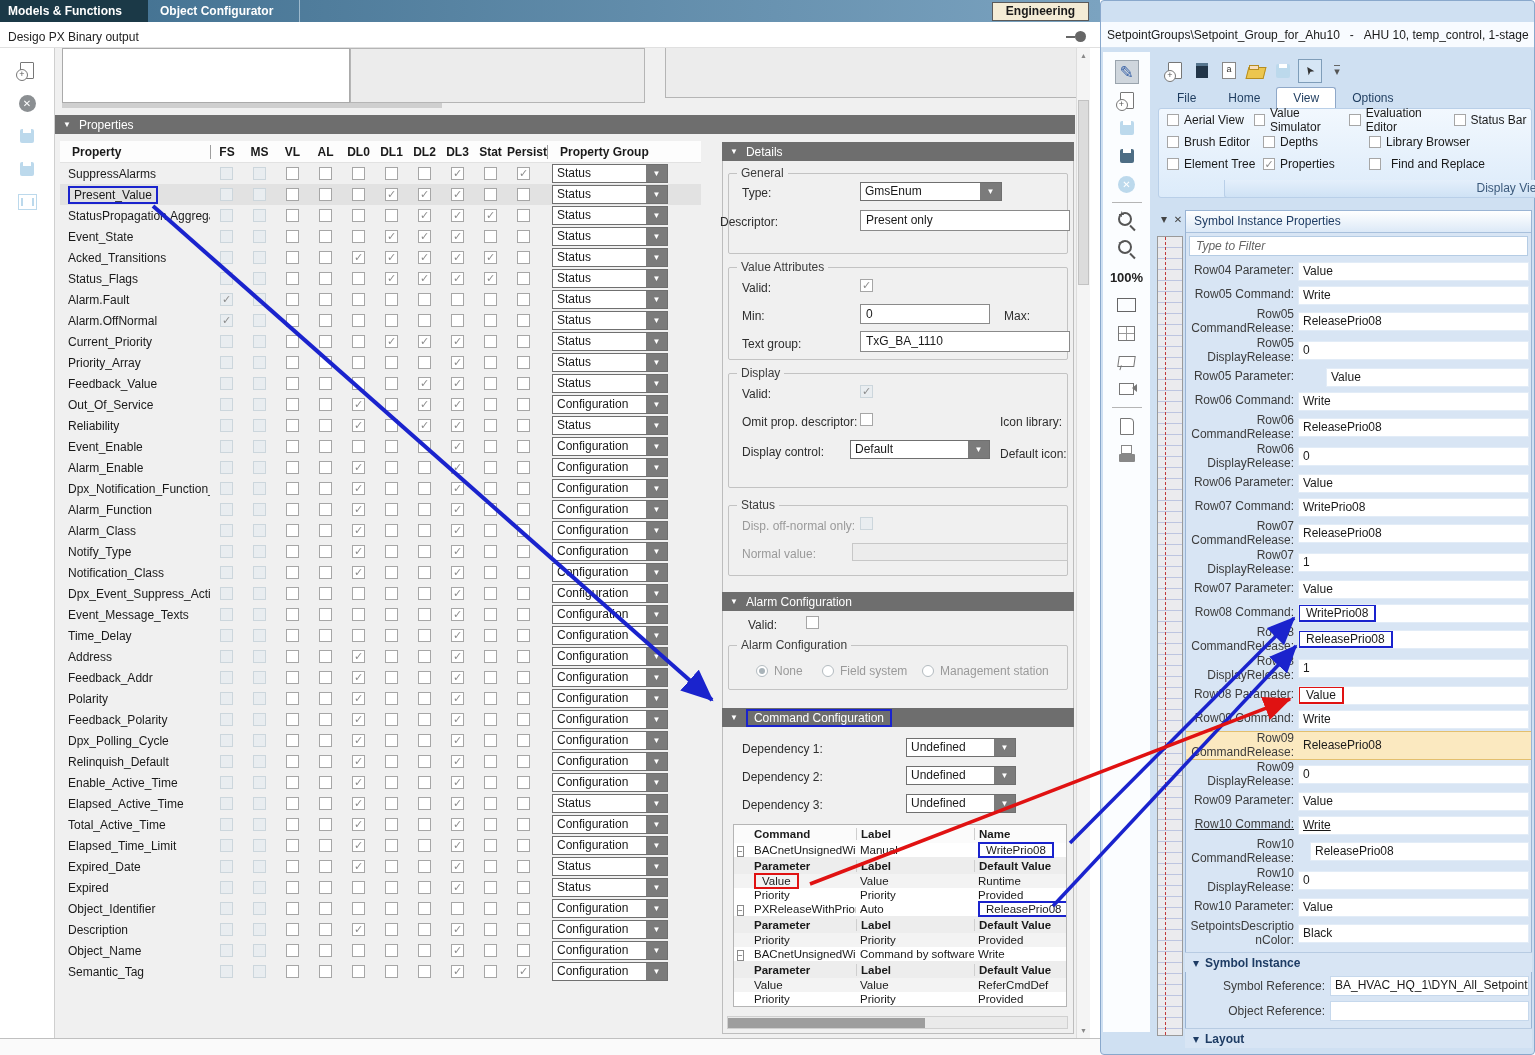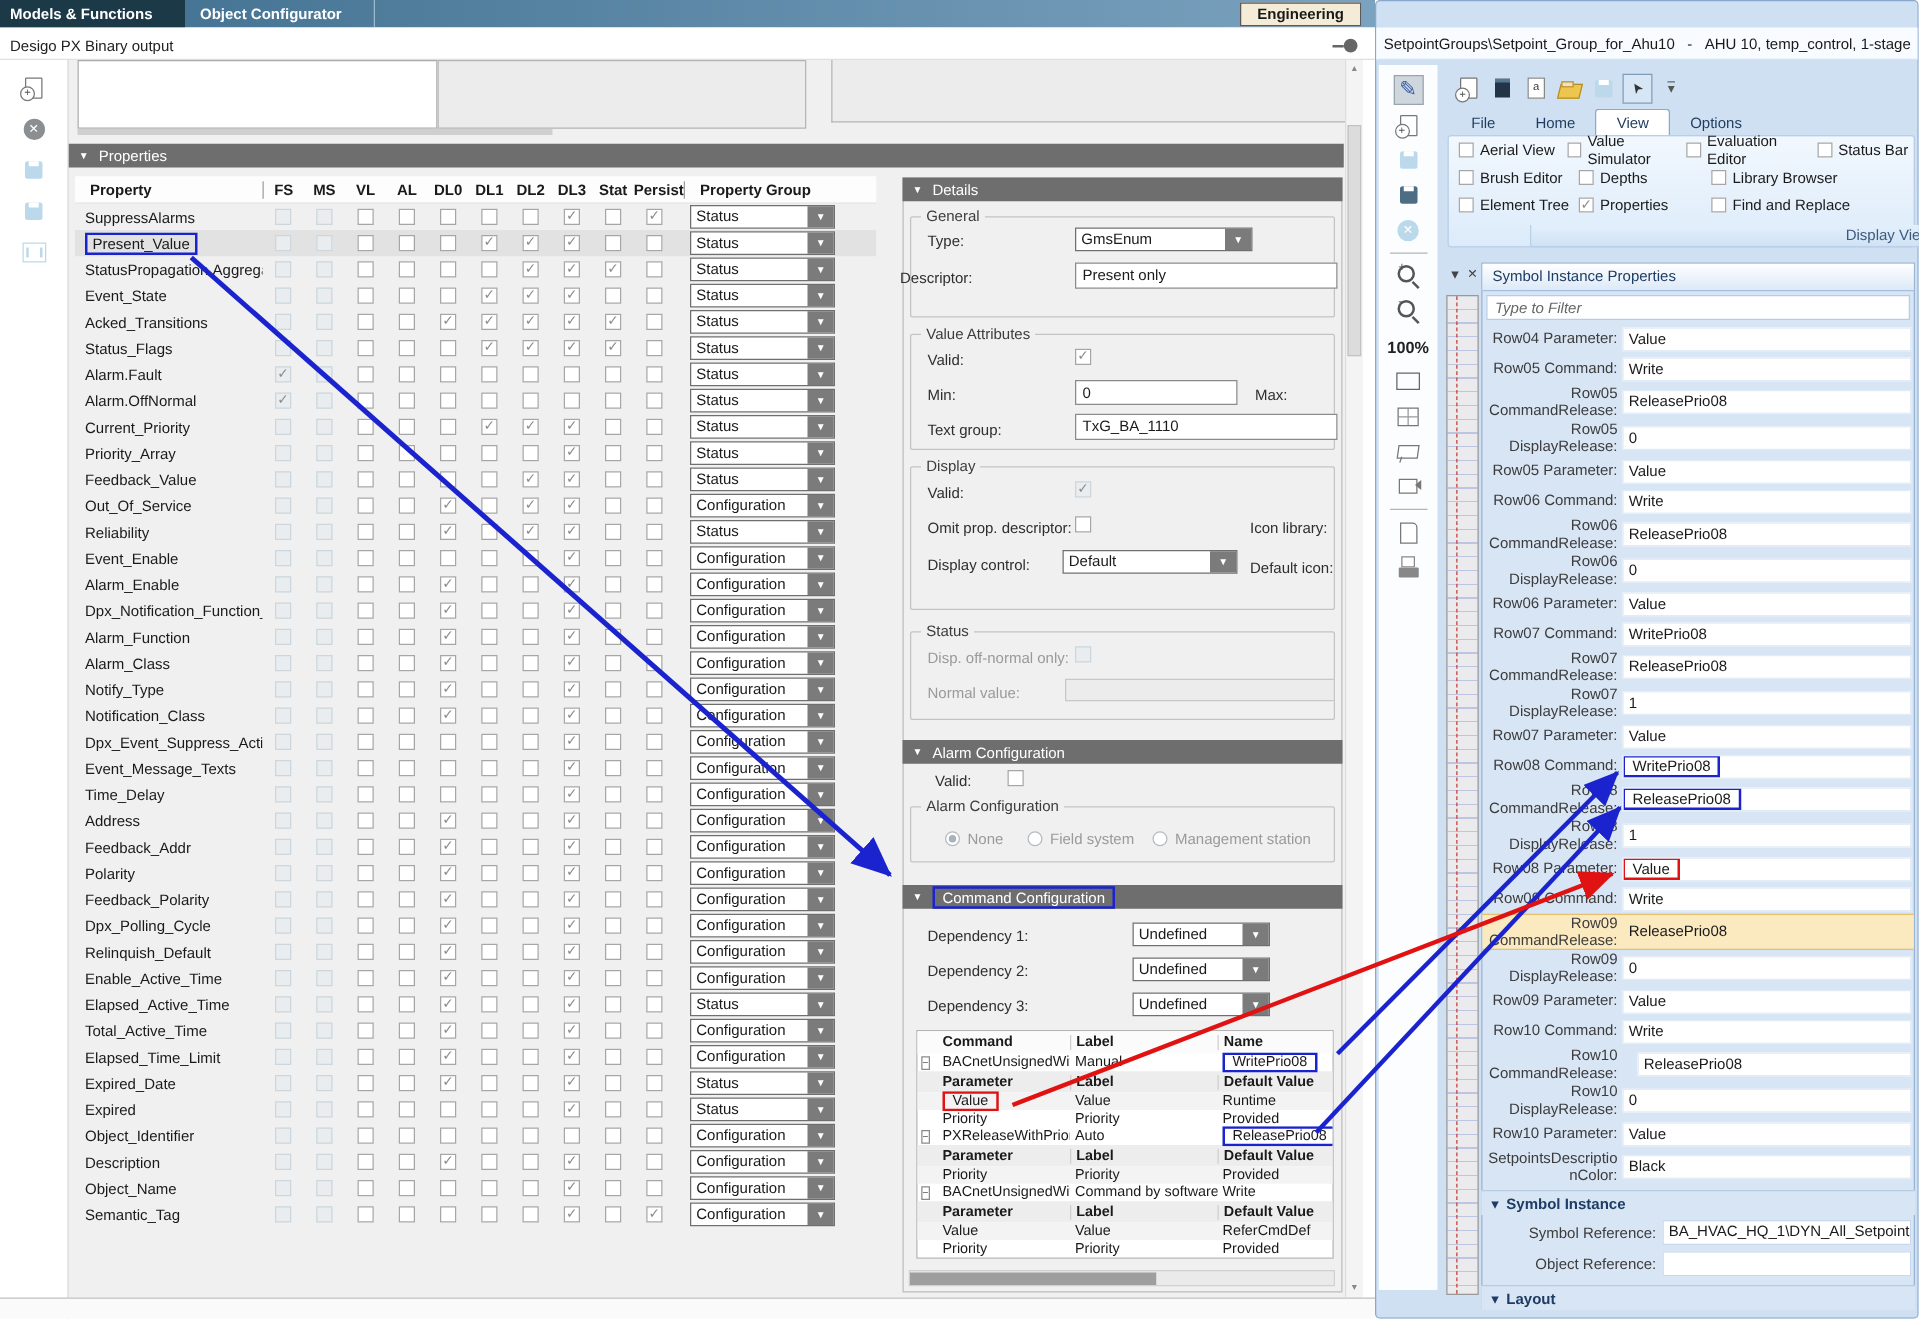--- a/index.html
+++ b/index.html
@@ -1978,21 +1978,21 @@
       </div>
       <div class="dv-row">
         <span class="dv-item" style="width: 96px; text-align: right;">
           <span class="cb" style="width: 12px; height: 12px;"></span>
           <span>Element Tree</span>
         </span>
         <span class="dv-item" style="width: 106px;">
           <span class="cb checked" style="width: 12px; height: 12px;"></span>
           <span>Properties</span>
         </span>
-        <span class="dv-item" style="width: 116px;">
+        <span class="dv-item" style="width: 116px; justify-content: space-between;">
           <span class="cb" style="width: 12px; height: 12px;"></span>
           <span>Find and Replace</span>
         </span>
       </div>
     </div>
   <div class="abs dv-cap">Display Views</div>
 
   <div class="abs dock-btns">
     <span class="ic ic-chevron-down" style="width:12px;height:14px"></span>
     <span class="ic ic-close-small" style="width:12px;height:14px"></span>
@@ -2012,21 +2012,21 @@
           <span class="sipfield">Write</span>
         </div>
         <div class="siprow" style="height: 29px;">
           <span class="siplab">Row05 CommandRelease:</span>
           <span class="sipfield">ReleasePrio08</span>
         </div>
         <div class="siprow" style="height: 29px;">
           <span class="siplab">Row05 DisplayRelease:</span>
           <span class="sipfield">0</span>
         </div>
-        <div class="siprow" style="height: 24px;">
+        <div class="siprow" style="height: 24px; gap: 28px;">
           <span class="siplab">Row05 Parameter:</span>
           <span class="sipfield">Value</span>
         </div>
         <div class="siprow" style="height: 24px;">
           <span class="siplab">Row06 Command:</span>
           <span class="sipfield">Write</span>
         </div>
         <div class="siprow" style="height: 29px;">
           <span class="siplab">Row06 CommandRelease:</span>
           <span class="sipfield">ReleasePrio08</span>
@@ -2080,21 +2080,21 @@
           <span class="sipfield">ReleasePrio08</span>
         </div>
         <div class="siprow" style="height: 29px;">
           <span class="siplab">Row09 DisplayRelease:</span>
           <span class="sipfield">0</span>
         </div>
         <div class="siprow" style="height: 24px;">
           <span class="siplab">Row09 Parameter:</span>
           <span class="sipfield">Value</span>
         </div>
-        <div class="siprow" style="height: 24px;">
+        <div class="siprow" style="height: 24px; text-decoration: underline;">
           <span class="siplab">Row10 Command:</span>
           <span class="sipfield">Write</span>
         </div>
         <div class="siprow" style="height: 29px; gap: 12px;">
           <span class="siplab">Row10 CommandRelease:</span>
           <span class="sipfield">ReleasePrio08</span>
         </div>
         <div class="siprow" style="height: 29px;">
           <span class="siplab">Row10 DisplayRelease:</span>
           <span class="sipfield">0</span>

